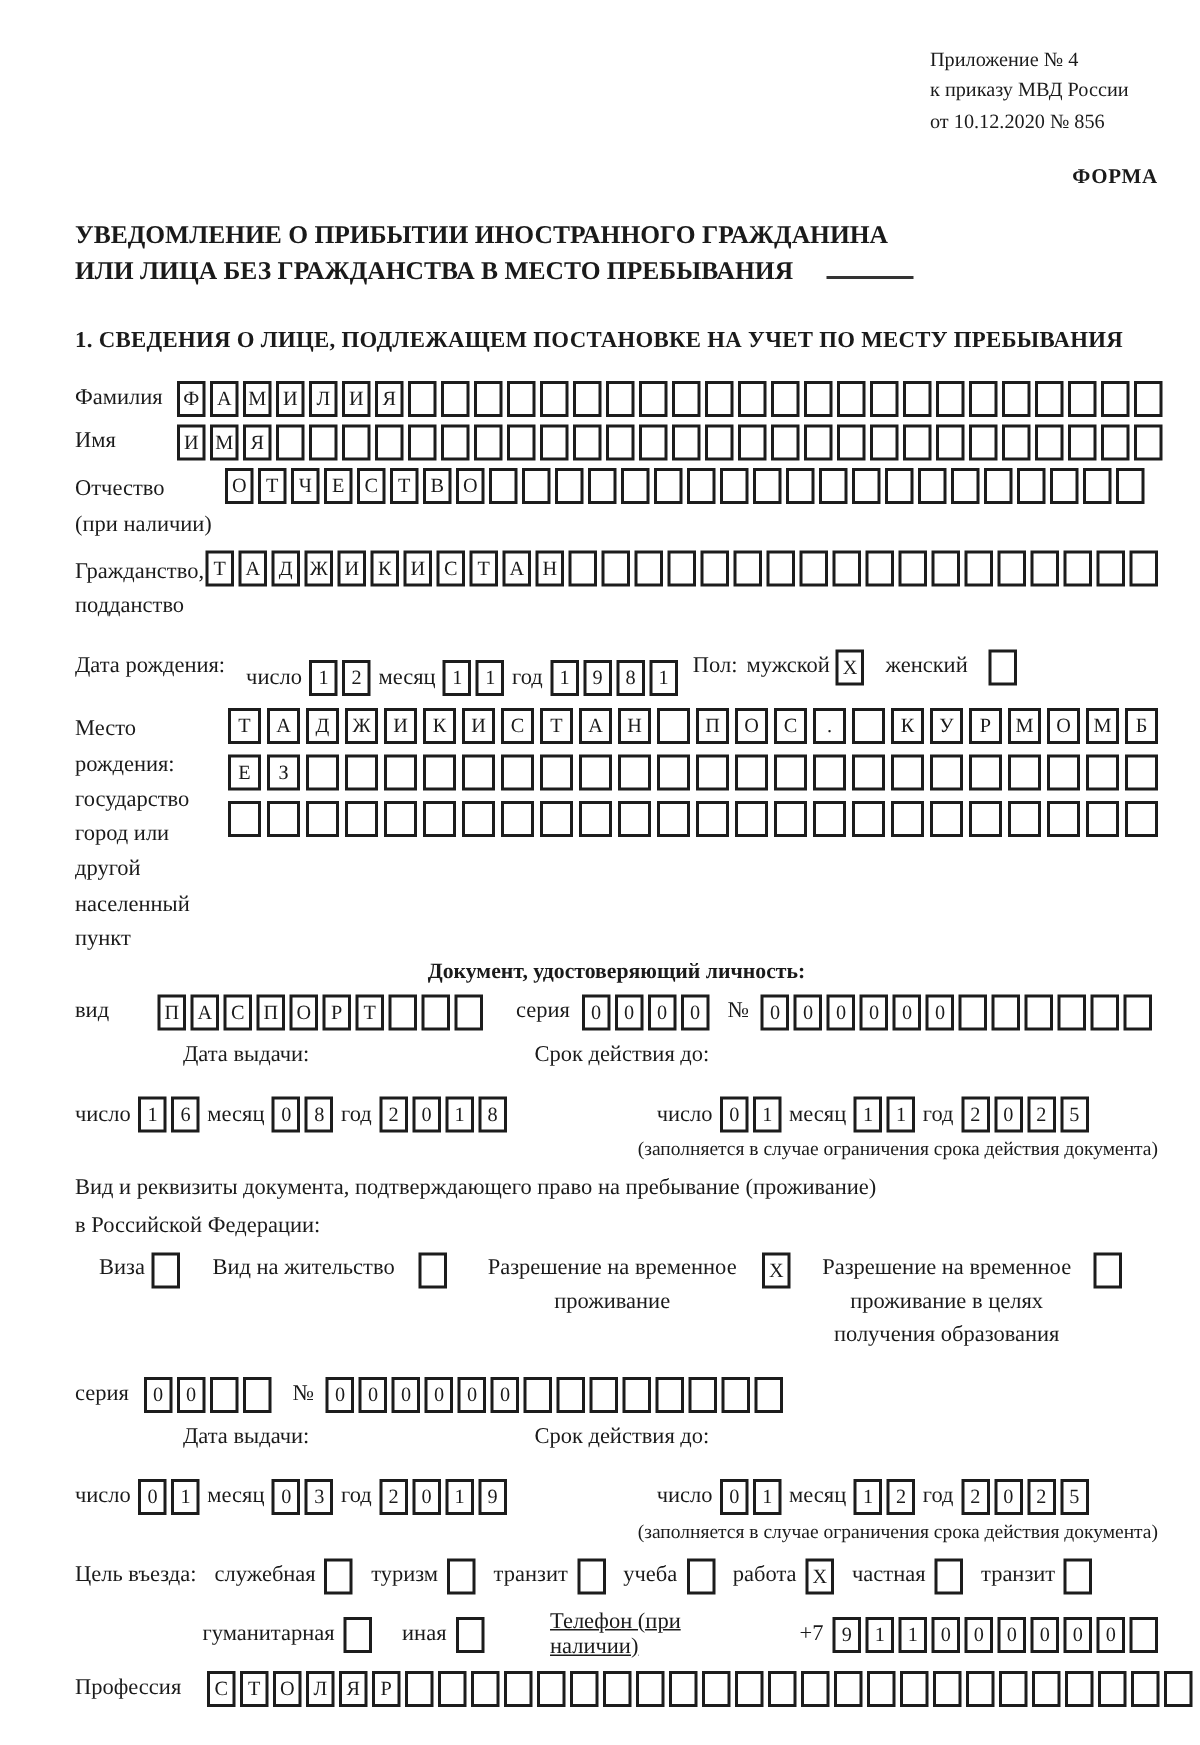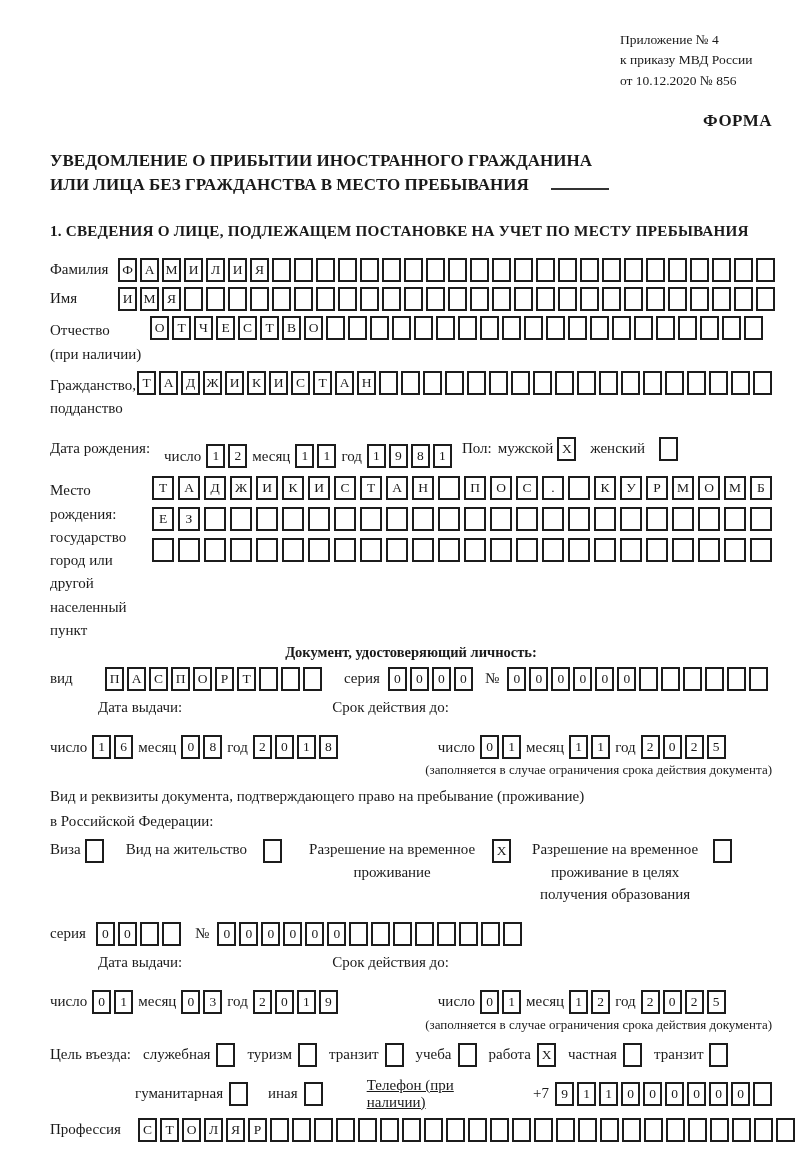--- a/index.html
+++ b/index.html
@@ -4,21 +4,21 @@
 <style>
   * { margin:0; padding:0; box-sizing:border-box; }
   html,body { background:#ffffff; }
   body { font-family:"Liberation Serif","DejaVu Serif",serif; color:#1a1a1a; }
   .page { width:800px; min-height:1163px; margin:0 auto; background:#fff;
           padding:30px 28px 40px 50px; position:relative; }
 
   
   .annex { margin-left:570px; font-size:13.5px; line-height:1.5; }
   .annex .amend { margin-top:4px; }
-  .forma { text-align:right; font-weight:bold; font-size:17px; margin-top:20px; letter-spacing:.5px; }
+  .forma { text-align:right; font-weight:bold; font-size:14px; margin-top:20px; letter-spacing:.5px; }
   .title { text-align:left; font-weight:bold; font-size:17px; line-height:1.4; margin-top:18px; }
   .blank-line { display:inline-block; width:58px; border-bottom:2.5px solid #333; margin-left:22px; height:1em; }
   .section-title { font-weight:bold; font-size:15.2px; margin-top:26px; white-space:nowrap; letter-spacing:.2px; }
 
   
   .row { display:flex; align-items:flex-start; margin-top:5px; font-size:15px; }
   .lbl { flex:none; padding-top:3px; }
   .lblcol { flex:none; padding-top:3px; line-height:1.55; }
   .w68 { width:68px; } .w87 { width:87px; } .w100 { width:100px; } .w102 { width:102px; } .w55 { width:55px; }
   .col { display:flex; flex-direction:column; }
@@ -33,30 +33,30 @@
   .wide .cb { width:22px; }
 
   .mid-head { text-align:center; font-weight:bold; font-size:14.5px; margin-top:10px; }
 
   
   .inline-grp { display:flex; align-items:flex-start; margin-top:6px; font-size:15px; }
   .inline-grp .t { padding-top:3px; flex:none; }
 
   
   .dates-head { display:flex; font-size:15px; margin-top:8px; }
-  .dh1 { margin-left:48px; }
+  .dh1 { margin-left:72px; }
   .dh2 { margin-left:150px; }
   .dates-row { display:flex; align-items:center; margin-top:4px; font-size:15px; }
   .dgrp { display:flex; align-items:center; gap:5px;margin-top:15px; }
   .dgrp2 { margin-left:100px; }
   .note { text-align:right; font-size:13px; margin-top:3px; }
 
   
   .permit-row { display:flex; align-items:flex-start; margin-top:8px; font-size:15px; }
-  .pr-label { padding-top:3px; }
+  .pr-label { padding-top:3px;margin-left:16px; }
   .pr-center { text-align:center; line-height:1.5; }
   .pr-box { margin-top:1px; }
 
   
   .purpose-row { display:flex; align-items:center; margin-top:10px; font-size:15px; flex-wrap:nowrap; }
   .purpose-row .pi { display:flex; align-items:center; gap:6px; margin-left:12px; }
   .purpose-row .pi:first-of-type { margin-left:8px; }
 </style>
 </head>
 <body>

